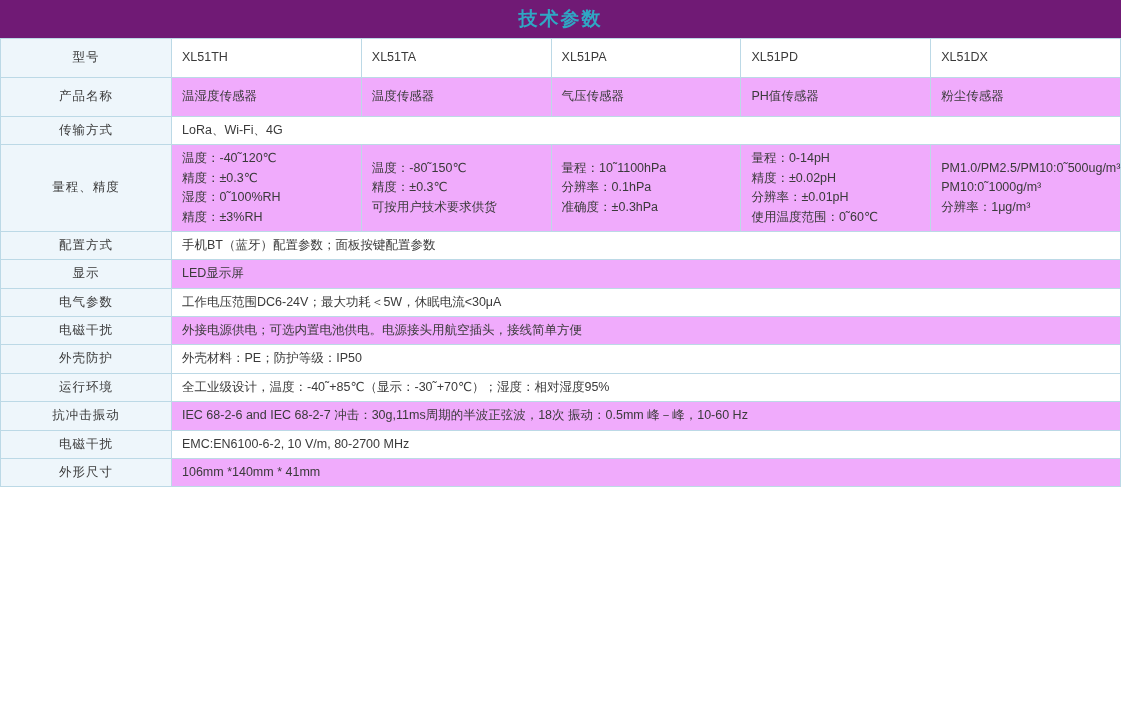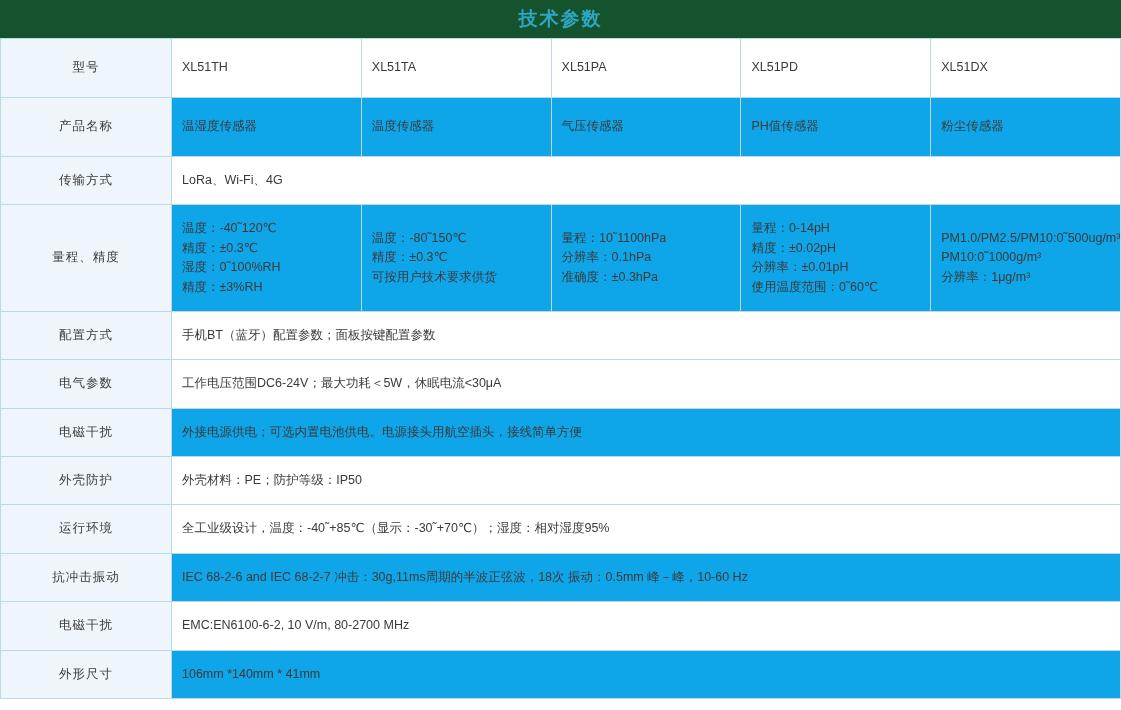--- a/index.html
+++ b/index.html
@@ -15,40 +15,40 @@
     overflow: hidden;
   }
   .page {
     width: 1121px;
     height: 710px;
     position: relative;
     box-sizing: border-box;
   }
   .title-bar {
     height: 38px;
-    background: #14532d;
+    background: #701a75;
     display: flex;
     align-items: center;
     justify-content: center;
   }
   .title-text {
     color: #2fa7c4;
     font-size: 19px;
     letter-spacing: 2px;
     font-weight: bold;
   }
   table.spec {
     width: 1121px;
     border-collapse: collapse;
     table-layout: fixed;
   }
   table.spec td {
     border: 1px solid #bcd9e6;
     font-size: 12.5px;
-    padding: 14px 10px;
+    padding: 4px 10px;
     vertical-align: middle;
     line-height: 1.55;
     color: #3a3a3a;
   }
   td.label {
     width: 150px;
     text-align: center;
     background: #eef6fb;
     color: #333;
     font-size: 13px;
@@ -61,21 +61,21 @@
   }
   td.value {
     background: #ffffff;
     text-align: left;
     margin-left: 12px;
   }
   .cell-lines div {
     white-space: nowrap;
   }
   .row-alt td.value, .row-alt td.model, .row-alt td.center {
-    background: #0ea5e9;
+    background: #f0abfc;
   }
   .range-cell {
     font-size: 12px;
     line-height: 1.7;
     padding-left: 12px;
   }
 </style>
 </head>
 <body>
 
@@ -144,20 +144,24 @@
               <div>PM1.0/PM2.5/PM10:0˜500ug/m³</div>
               <div>PM10:0˜1000g/m³</div>
               <div>分辨率：1μg/m³</div>
             </div>
           </td>
         </tr>
         <tr>
           <td class="label">配置方式</td>
           <td class="value" colspan="5">手机BT（蓝牙）配置参数；面板按键配置参数</td>
         </tr>
+        <tr class="row-alt">
+          <td class="label">显示</td>
+          <td class="value" colspan="5">LED显示屏</td>
+        </tr>
         <tr>
           <td class="label">电气参数</td>
           <td class="value" colspan="5">工作电压范围DC6-24V；最大功耗＜5W，休眠电流&lt;30μA</td>
         </tr>
         <tr class="row-alt">
           <td class="label">电磁干扰</td>
           <td class="value" colspan="5">外接电源供电；可选内置电池供电。电源接头用航空插头，接线简单方便</td>
         </tr>
         <tr>
           <td class="label">外壳防护</td>

